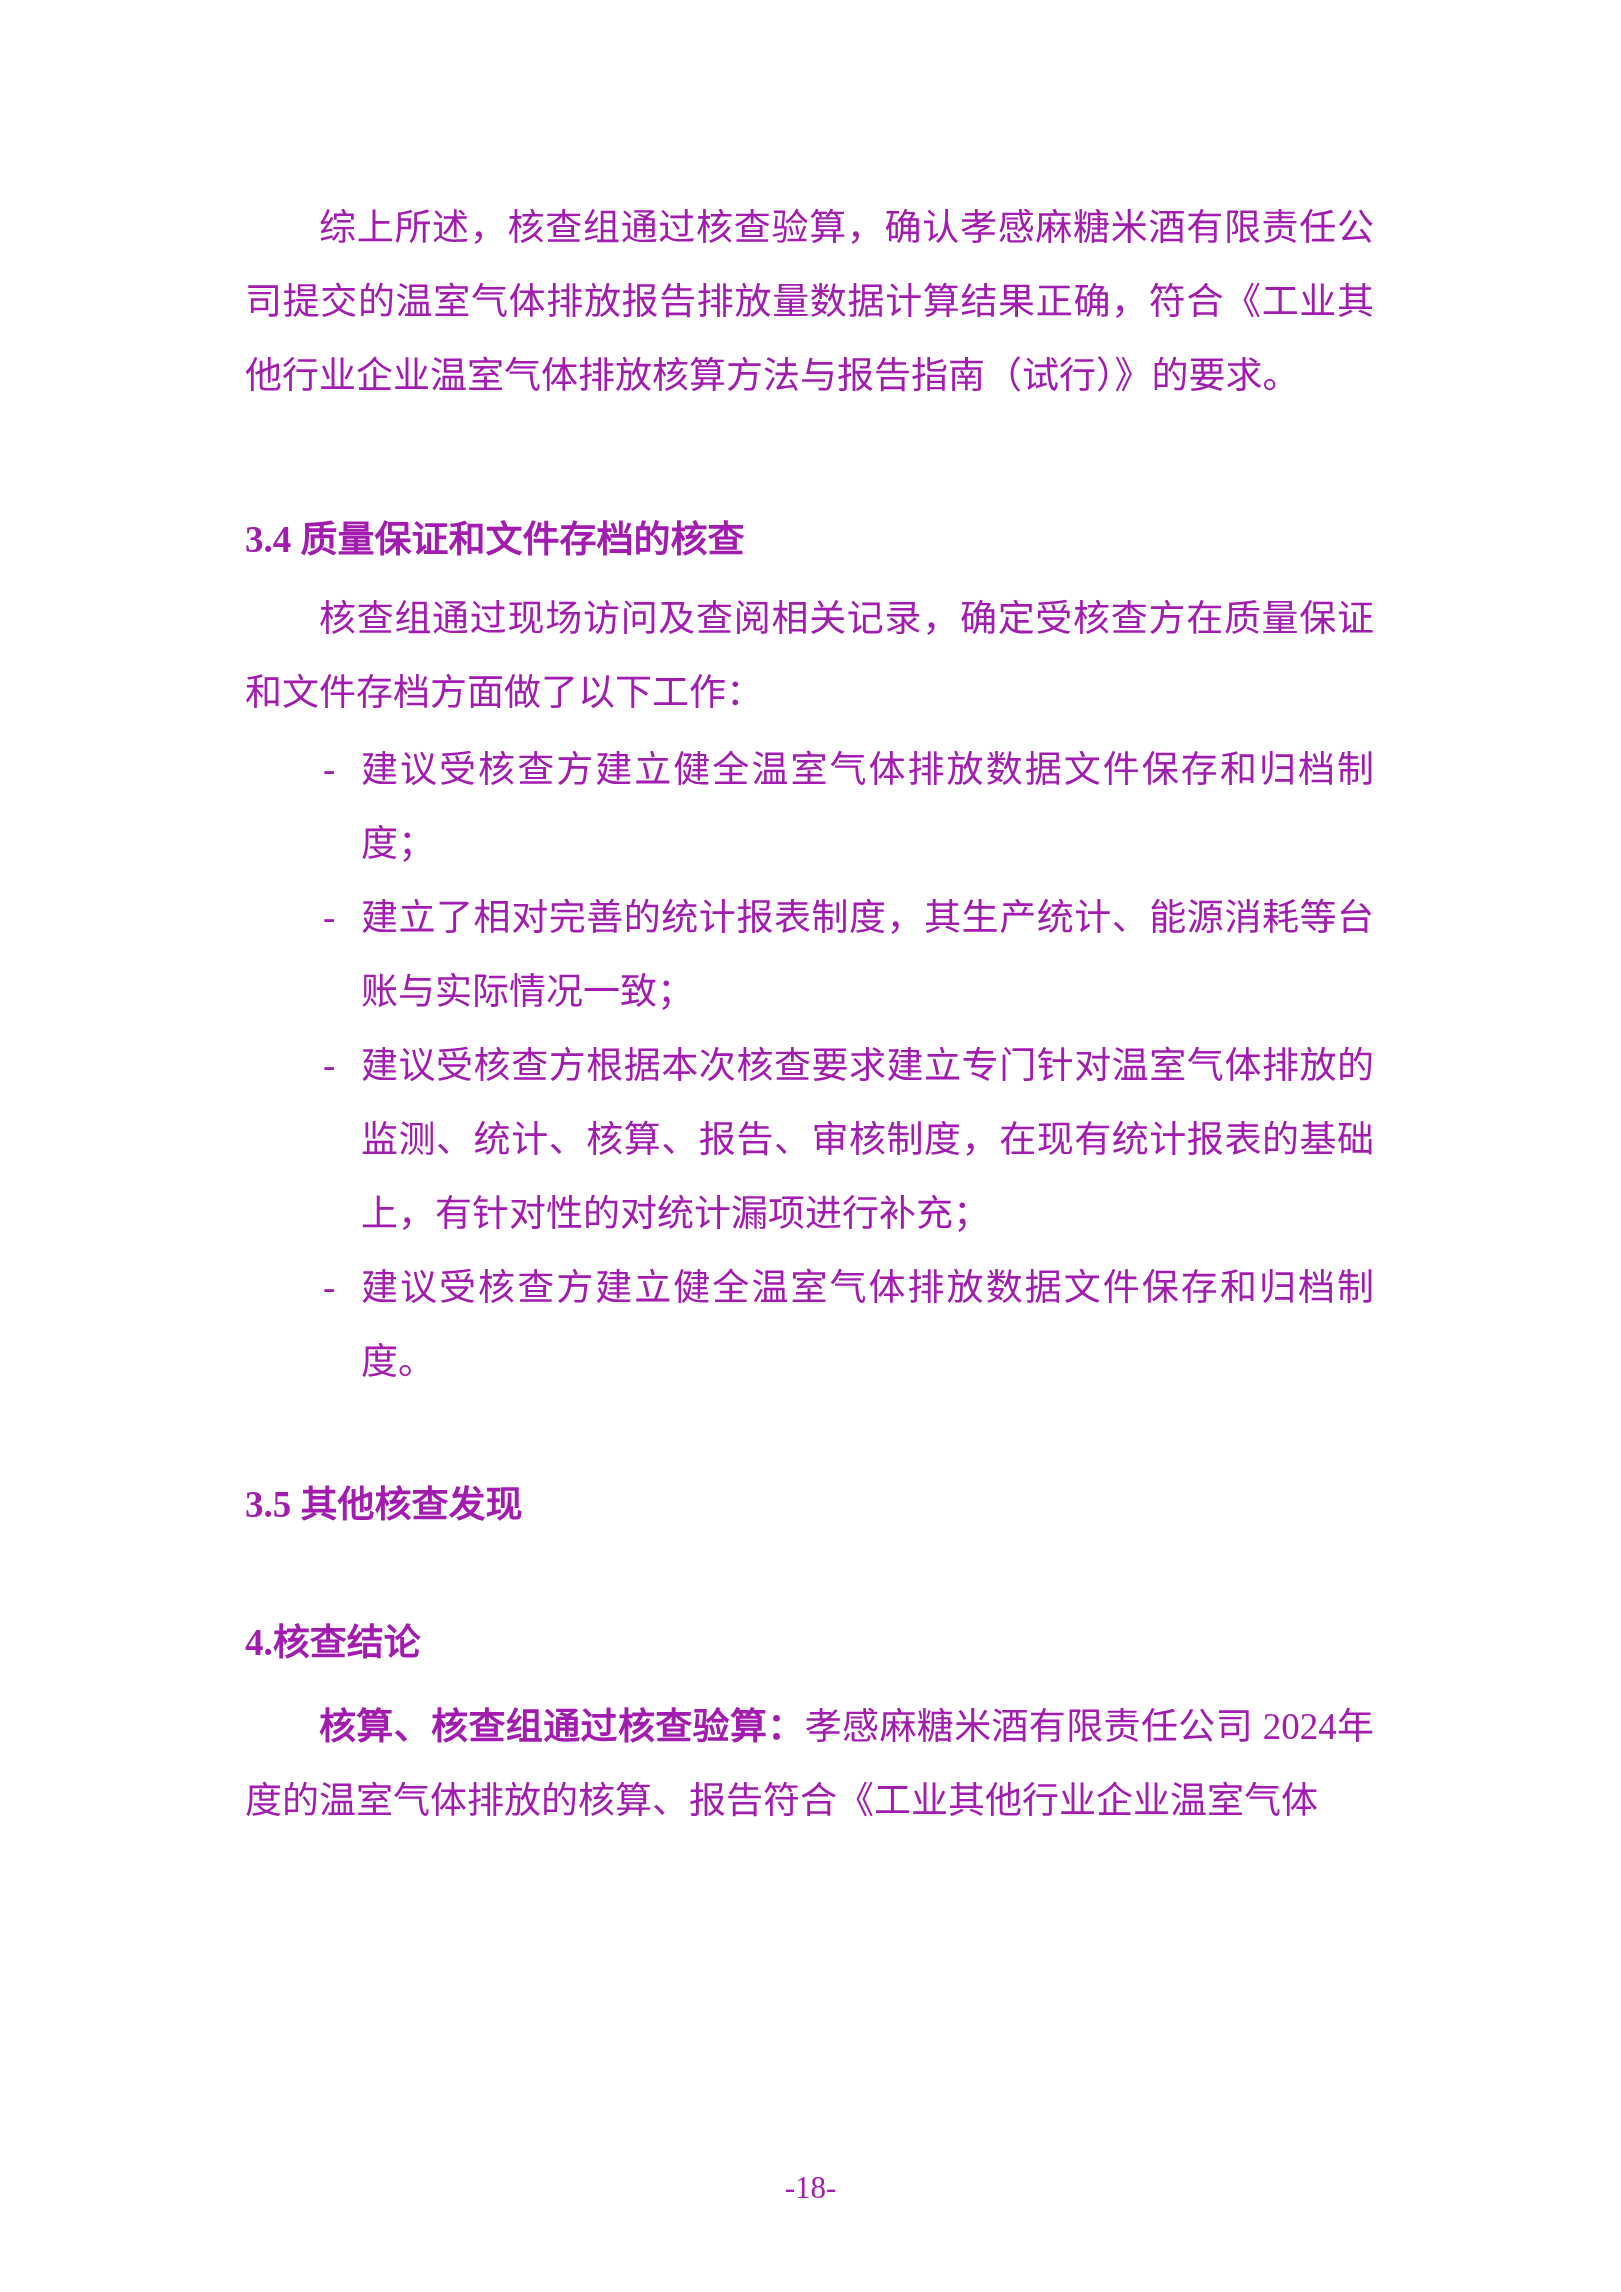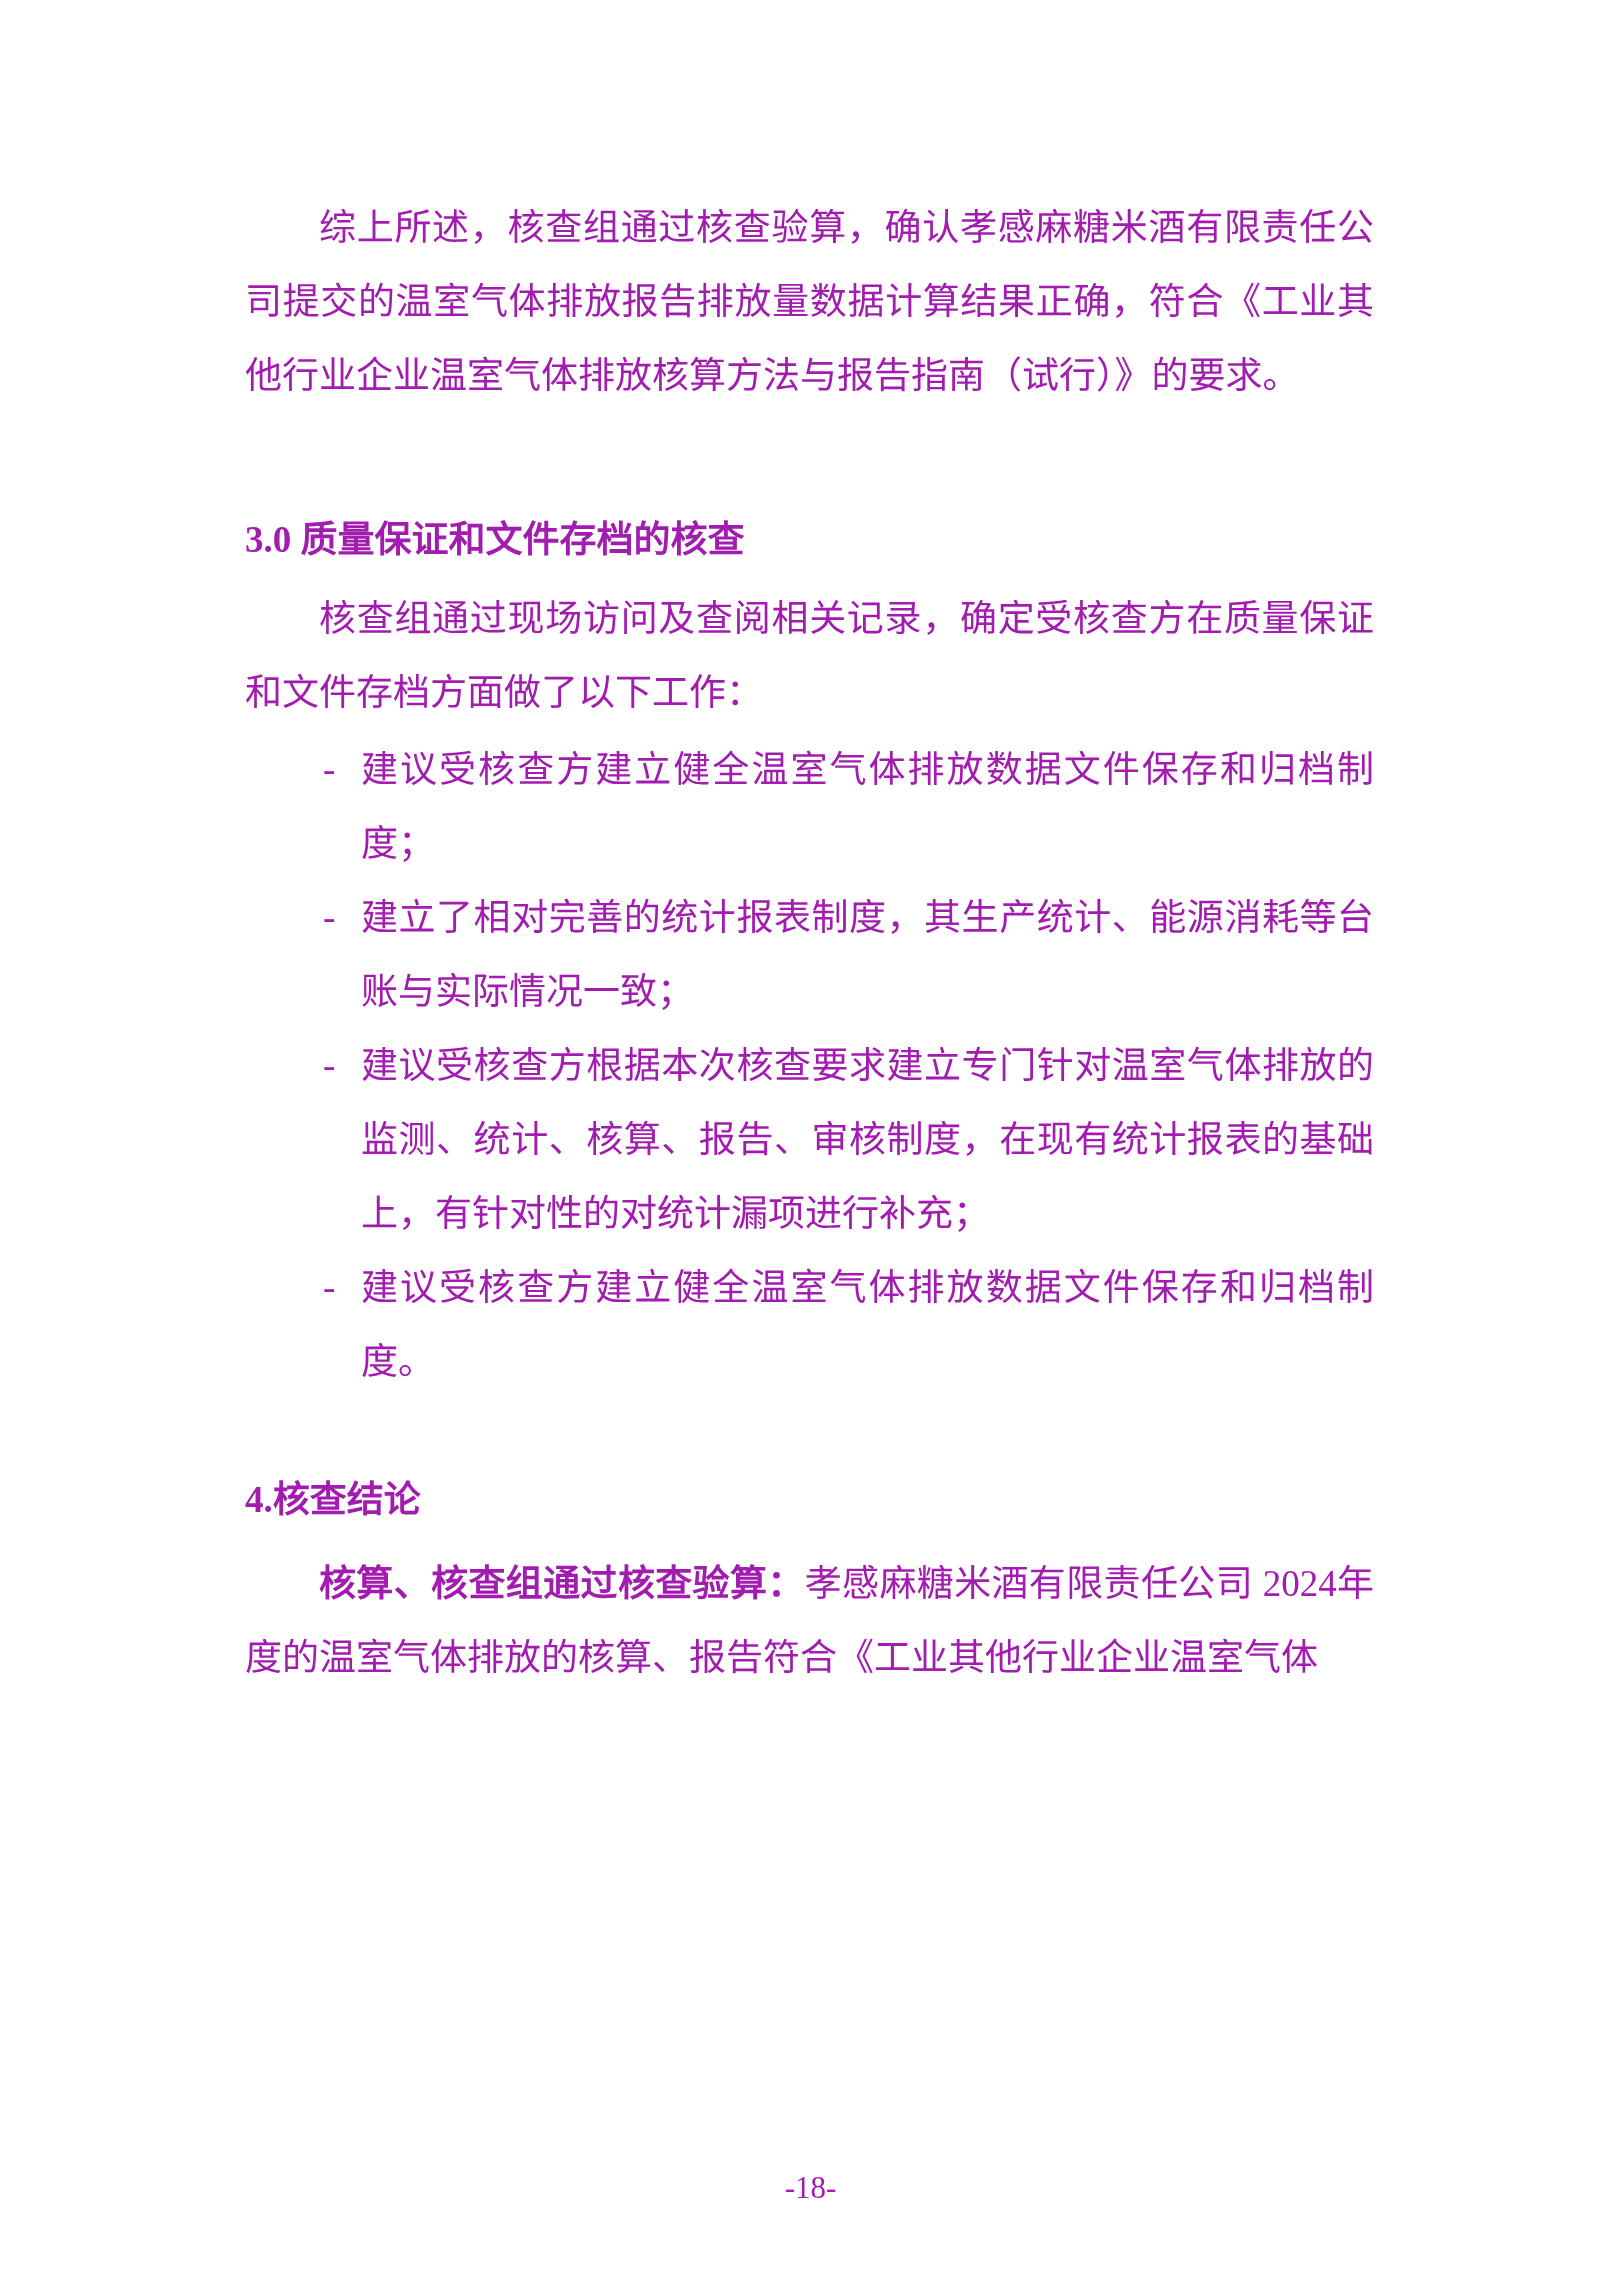--- a/index.html
+++ b/index.html
@@ -66,21 +66,21 @@
   }
 </style>
 </head>
 <body>
 
 <div class="page">
   <div class="content">
 
     <div class="para indent">综上所述，核查组通过核查验算，确认孝感麻糖米酒有限责任公司提交的温室气体排放报告排放量数据计算结果正确，符合《工业其他行业企业温室气体排放核算方法与报告指南（试行）》的要求。</div>
 
-    <div class="heading h-3-4">3.0 质量保证和文件存档的核查</div>
+    <div class="heading h-3-4">3.4 质量保证和文件存档的核查</div>
 
     <div class="para indent p-qa-intro">核查组通过现场访问及查阅相关记录，确定受核查方在质量保证和文件存档方面做了以下工作：</div>
 
     <div class="list">
       <div class="list-item">
         <span class="marker">-</span>
         <span>建议受核查方建立健全温室气体排放数据文件保存和归档制度；</span>
       </div>
       <div class="list-item">
         <span class="marker">-</span>
@@ -89,20 +89,21 @@
       <div class="list-item">
         <span class="marker">-</span>
         <span>建议受核查方根据本次核查要求建立专门针对温室气体排放的监测、统计、核算、报告、审核制度，在现有统计报表的基础上，有针对性的对统计漏项进行补充；</span>
       </div>
       <div class="list-item">
         <span class="marker">-</span>
         <span>建议受核查方建立健全温室气体排放数据文件保存和归档制度。</span>
       </div>
     </div>
 
+    <div class="heading h-3-5">3.5 其他核查发现</div>
 
 
     <div class="heading h-4">4.核查结论</div>
 
 
     <div class="para indent p-conclusion">
       <span class="bold-run">核算、核查组通过核查验算：</span><span>孝感麻糖米酒有限责任公司 2024年度的温室气体排放的核算、报告符合《工业其他行业企业温室气体</span>
     </div>
 
   </div>

